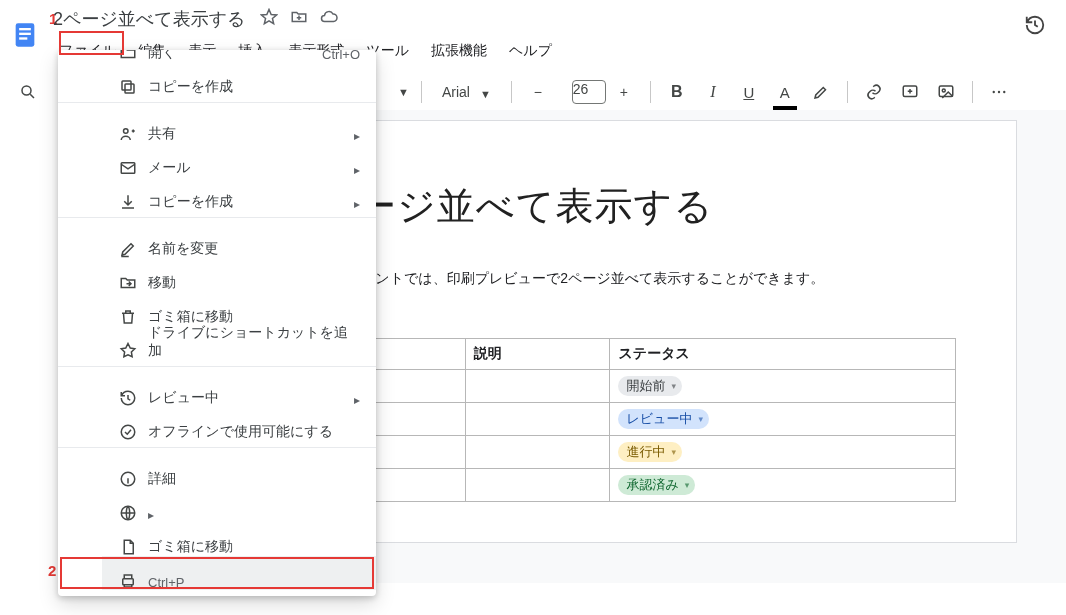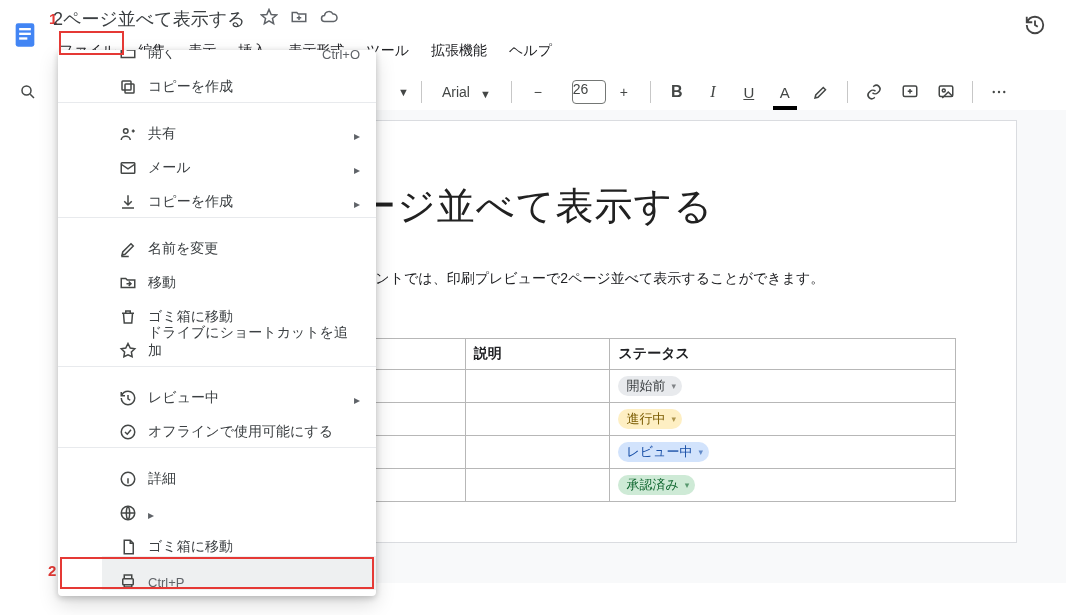--- a/index.html
+++ b/index.html
@@ -330,26 +330,26 @@
         <th>ステータス</th>
       </tr>
       <tr>
         <td></td>
             <td></td>
         <td><span class="chip gray">開始前</span></td>
       </tr>
       <tr>
         <td></td>
             <td></td>
-        <td><span class="chip yellow">進行中</span></td>
+        <td><span class="chip blue">レビュー中</span></td>
       </tr>
       <tr>
         <td></td>
             <td></td>
-        <td><span class="chip blue">レビュー中</span></td>
+        <td><span class="chip yellow">進行中</span></td>
       </tr>
       <tr>
         <td></td>
             <td></td>
         <td><span class="chip green">承認済み</span></td>
       </tr>
     </tbody>
       </table>
   </div>
 </div>

